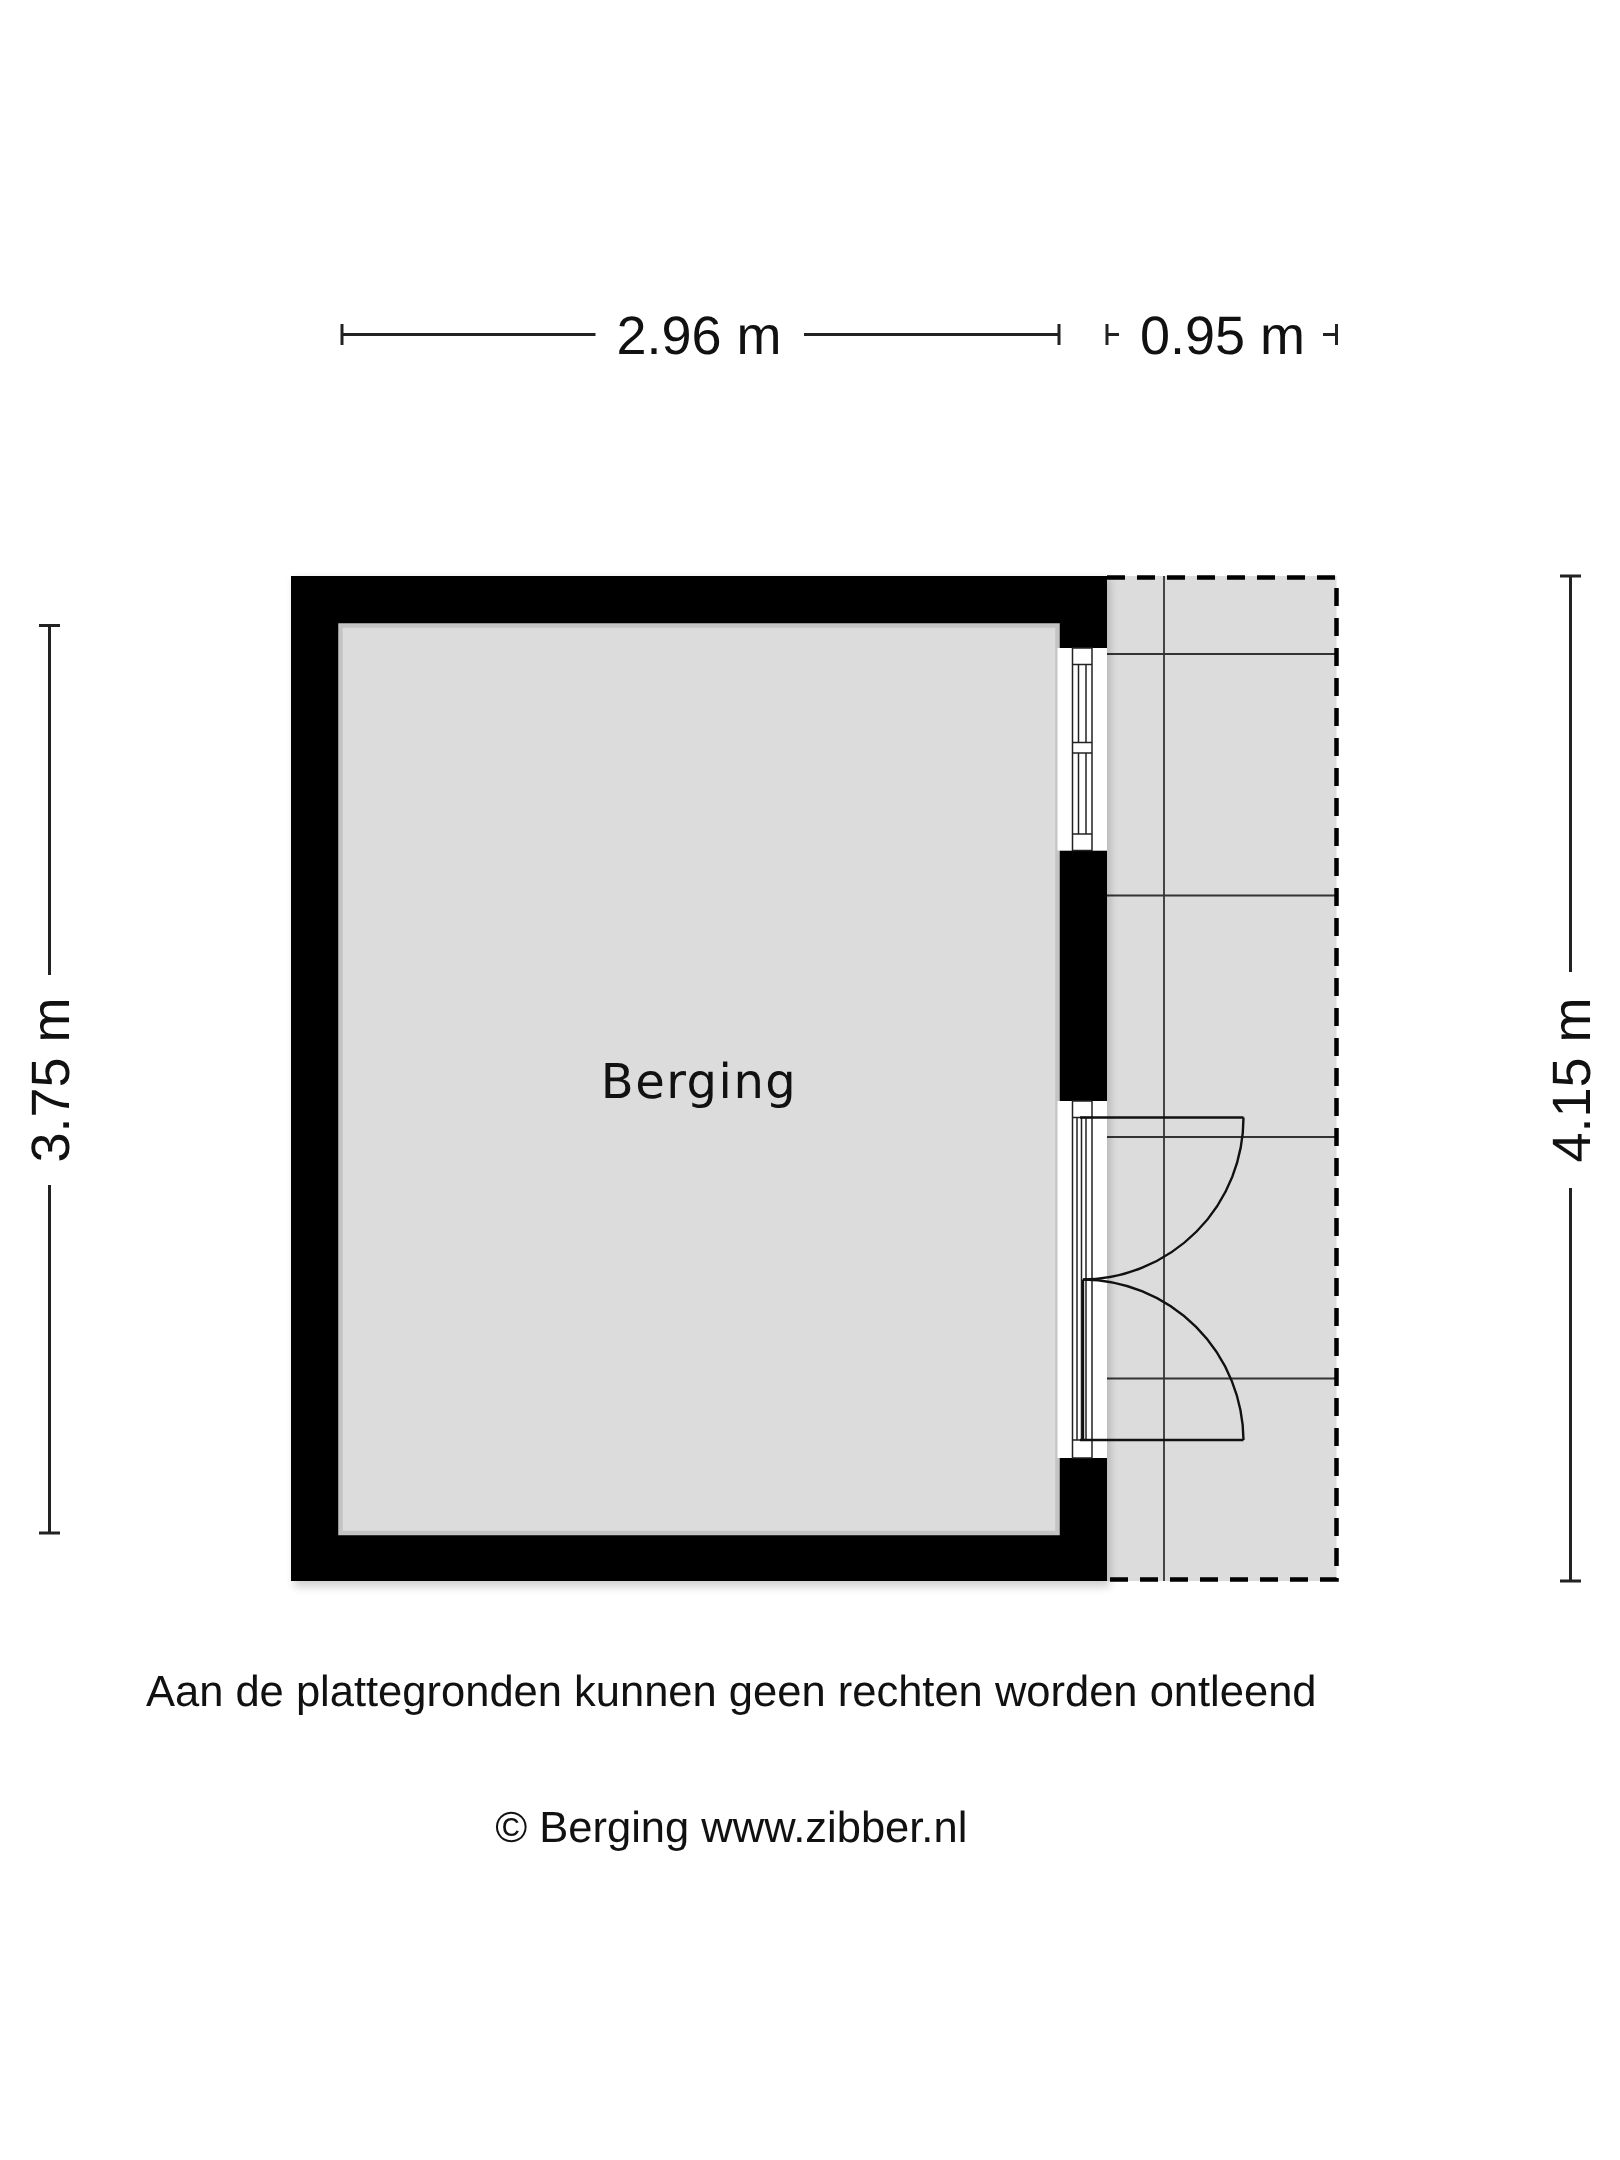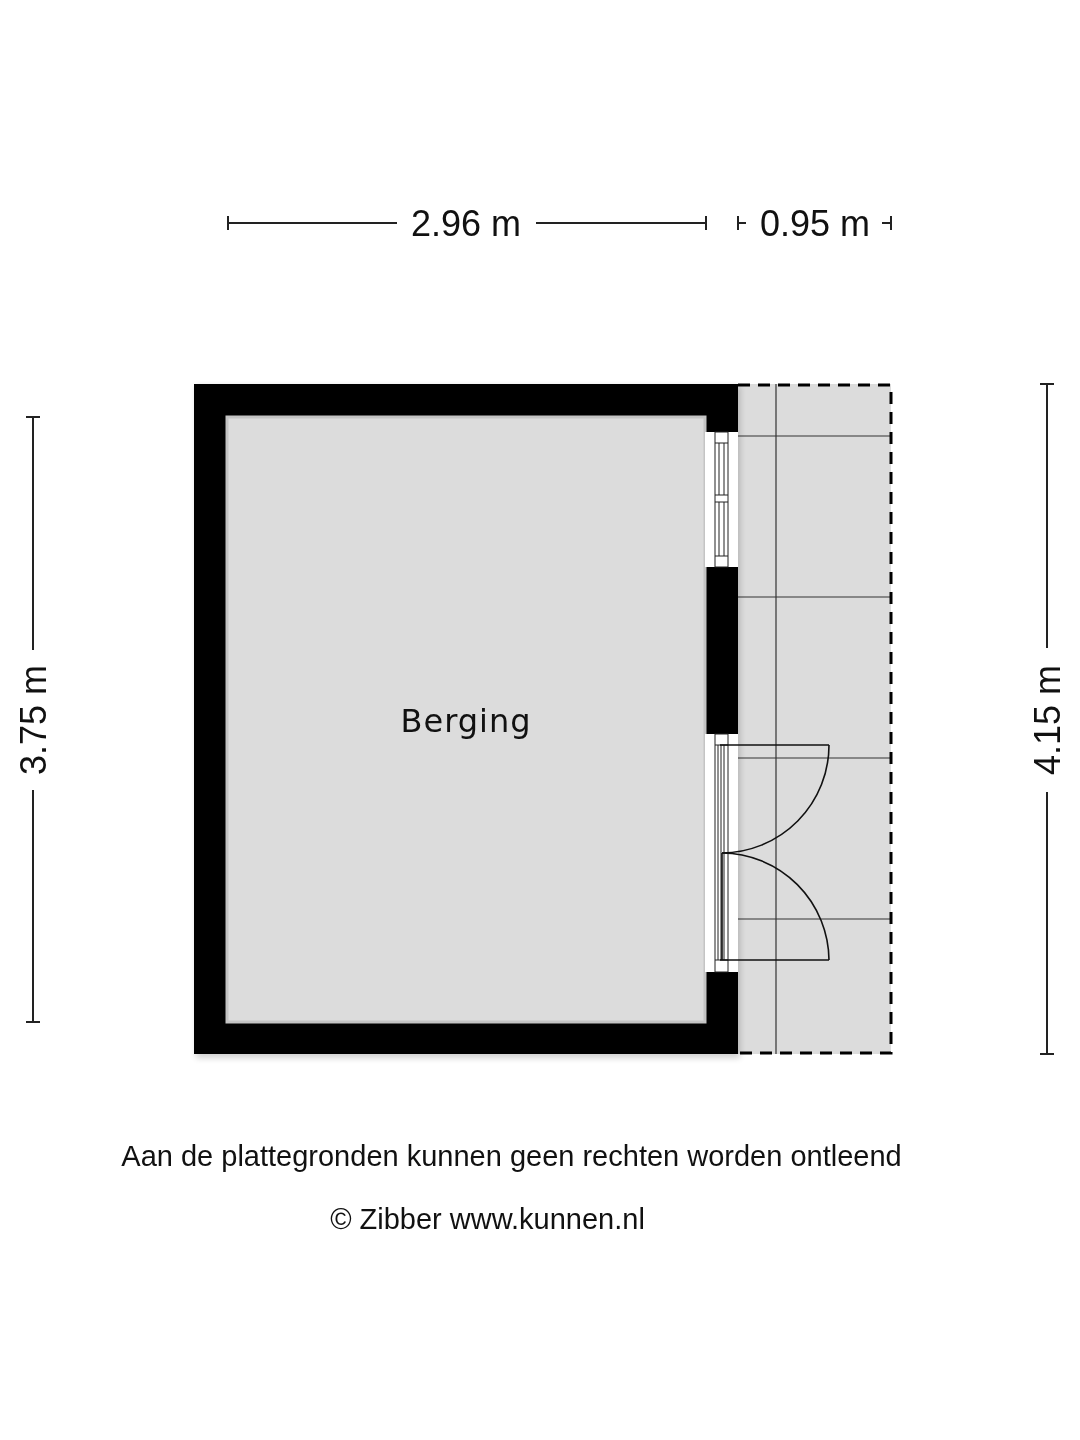--- a/index.html
+++ b/index.html
@@ -3,21 +3,21 @@
   <meta charset="utf-8">
   <style>
     html, body { margin: 0; padding: 0; background: #ffffff; }
     body { width: 1080px; height: 1440px; position: relative; overflow: hidden;
            font-family: "Liberation Sans", sans-serif; color: #111; }
     .plan { position: absolute; left: 0; top: 0; width: 1080px; height: 1440px; }
     .dim-text { font-family: "Liberation Sans", sans-serif; font-size: 36px; fill: #111; }
     .room-label { font-family: "DejaVu Sans", sans-serif; font-size: 32px; fill: #111; letter-spacing: 1px; }
     .footer { position: absolute; left: 0; width: 975px; text-align: center;
               font-family: "Liberation Sans", sans-serif; font-size: 29px; color: #111; }
-    #footer-line1 { top: 1140px; padding-left: 24px; }
+    #footer-line1 { top: 1112px; }
     #footer-line2 { top: 1203px; }
   </style>
 </head>
 <body>
 
 <svg class="plan" viewBox="0 0 1080 1440" xmlns="http://www.w3.org/2000/svg">
   <defs>
     <filter id="shadow" x="-5%" y="-5%" width="110%" height="110%">
       <feGaussianBlur stdDeviation="3"></feGaussianBlur>
     </filter>
@@ -110,13 +110,13 @@
     <line x1="722" y1="853" x2="722" y2="960" stroke="#111" stroke-width="1.6"></line>
 
     <path d="M829 745 A108 108 0 0 1 722 853" fill="none" stroke="#111" stroke-width="1.6"></path>
     <path d="M722 853 A108 108 0 0 1 829 960" fill="none" stroke="#111" stroke-width="1.6"></path>
   </g>
 
   <text class="room-label" x="466" y="732" text-anchor="middle">Berging</text>
 </svg>
 
 <div class="footer" id="footer-line1">Aan de plattegronden kunnen geen rechten worden ontleend</div>
-<div class="footer" id="footer-line2">© Zibber www.kunnen.nl</div>
+<div class="footer" id="footer-line2">© Berging www.zibber.nl</div>
 
 </body></html>

